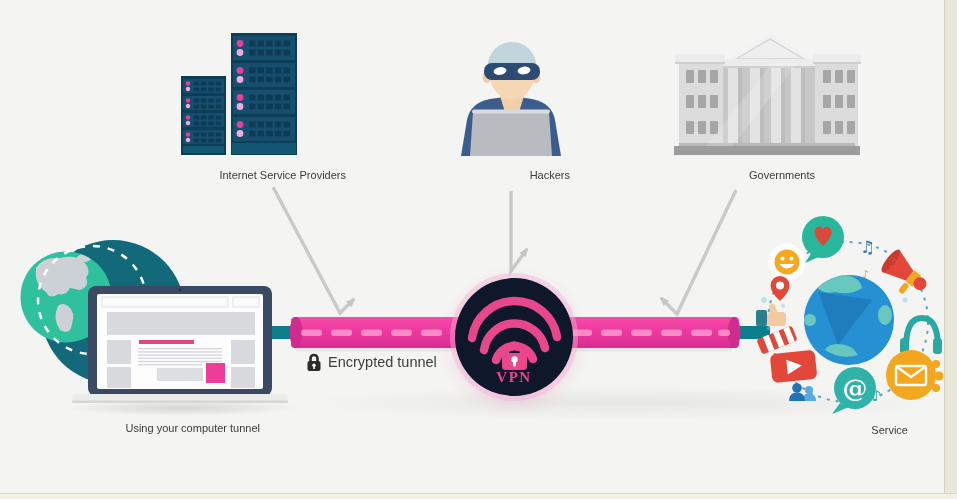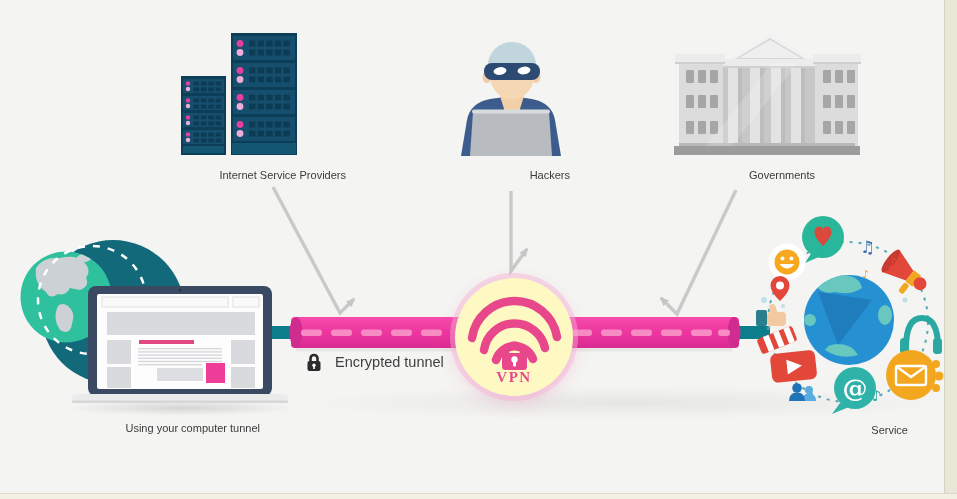--- a/index.html
+++ b/index.html
@@ -16,22 +16,22 @@
     background:radial-gradient(ellipse at center, rgba(50,50,50,.16), transparent 68%);}
   .shadow-floor{left:290px;top:386px;width:670px;height:34px;
     background:radial-gradient(ellipse at center, rgba(0,0,0,.06), transparent 70%);}
   .label{position:absolute;color:var(--label-text);font-size:11px;line-height:18px;text-align:right;}
   .label-isp{left:146px;top:166px;width:200px;}
   .label-hackers{left:450px;top:166px;width:120px;}
   .label-gov{left:695px;top:166px;width:120px;}
   .label-computer{left:100px;top:419px;width:160px;line-height:18.5px;}
   .label-internet{left:788px;top:421px;width:120px;}
   .tunnel-label{position:absolute;left:306px;top:352px;height:20px;display:flex;align-items:center;color:#3f3f3f;font-size:14.5px;}
-  .tunnel-label .txt{margin-left:13px;text-align:center;}
-  .vpn-badge{position:absolute;left:455px;top:278px;width:118px;height:118px;border-radius:50%;background:#fef9c3;
+  .tunnel-label .txt{margin-left:6px;text-align:center;}
+  .vpn-badge{position:absolute;left:455px;top:278px;width:118px;height:118px;border-radius:50%;background:#0f172a;
     box-shadow:0 0 0 5px rgba(246,177,216,.45), 0 6px 18px rgba(233,71,150,.22);}
   .vpn-badge svg{position:absolute;left:0;top:0;}
   .vpn-text{position:absolute;left:0;top:91px;width:100%;text-align:center;
     font-family:"Liberation Serif", serif;font-weight:bold;font-size:15px;letter-spacing:1.5px;color:var(--vpn-pink);}
   .edge-right{position:absolute;left:944px;top:0;width:13px;height:499px;background:#e9e7d7;border-left:1px solid #d5d2be;}
   .edge-bottom{position:absolute;left:0;top:493px;width:957px;height:6px;background:#f2f0e2;border-top:1px solid #ddd9c6;}
 </style>
 </head>
 <body>
 

